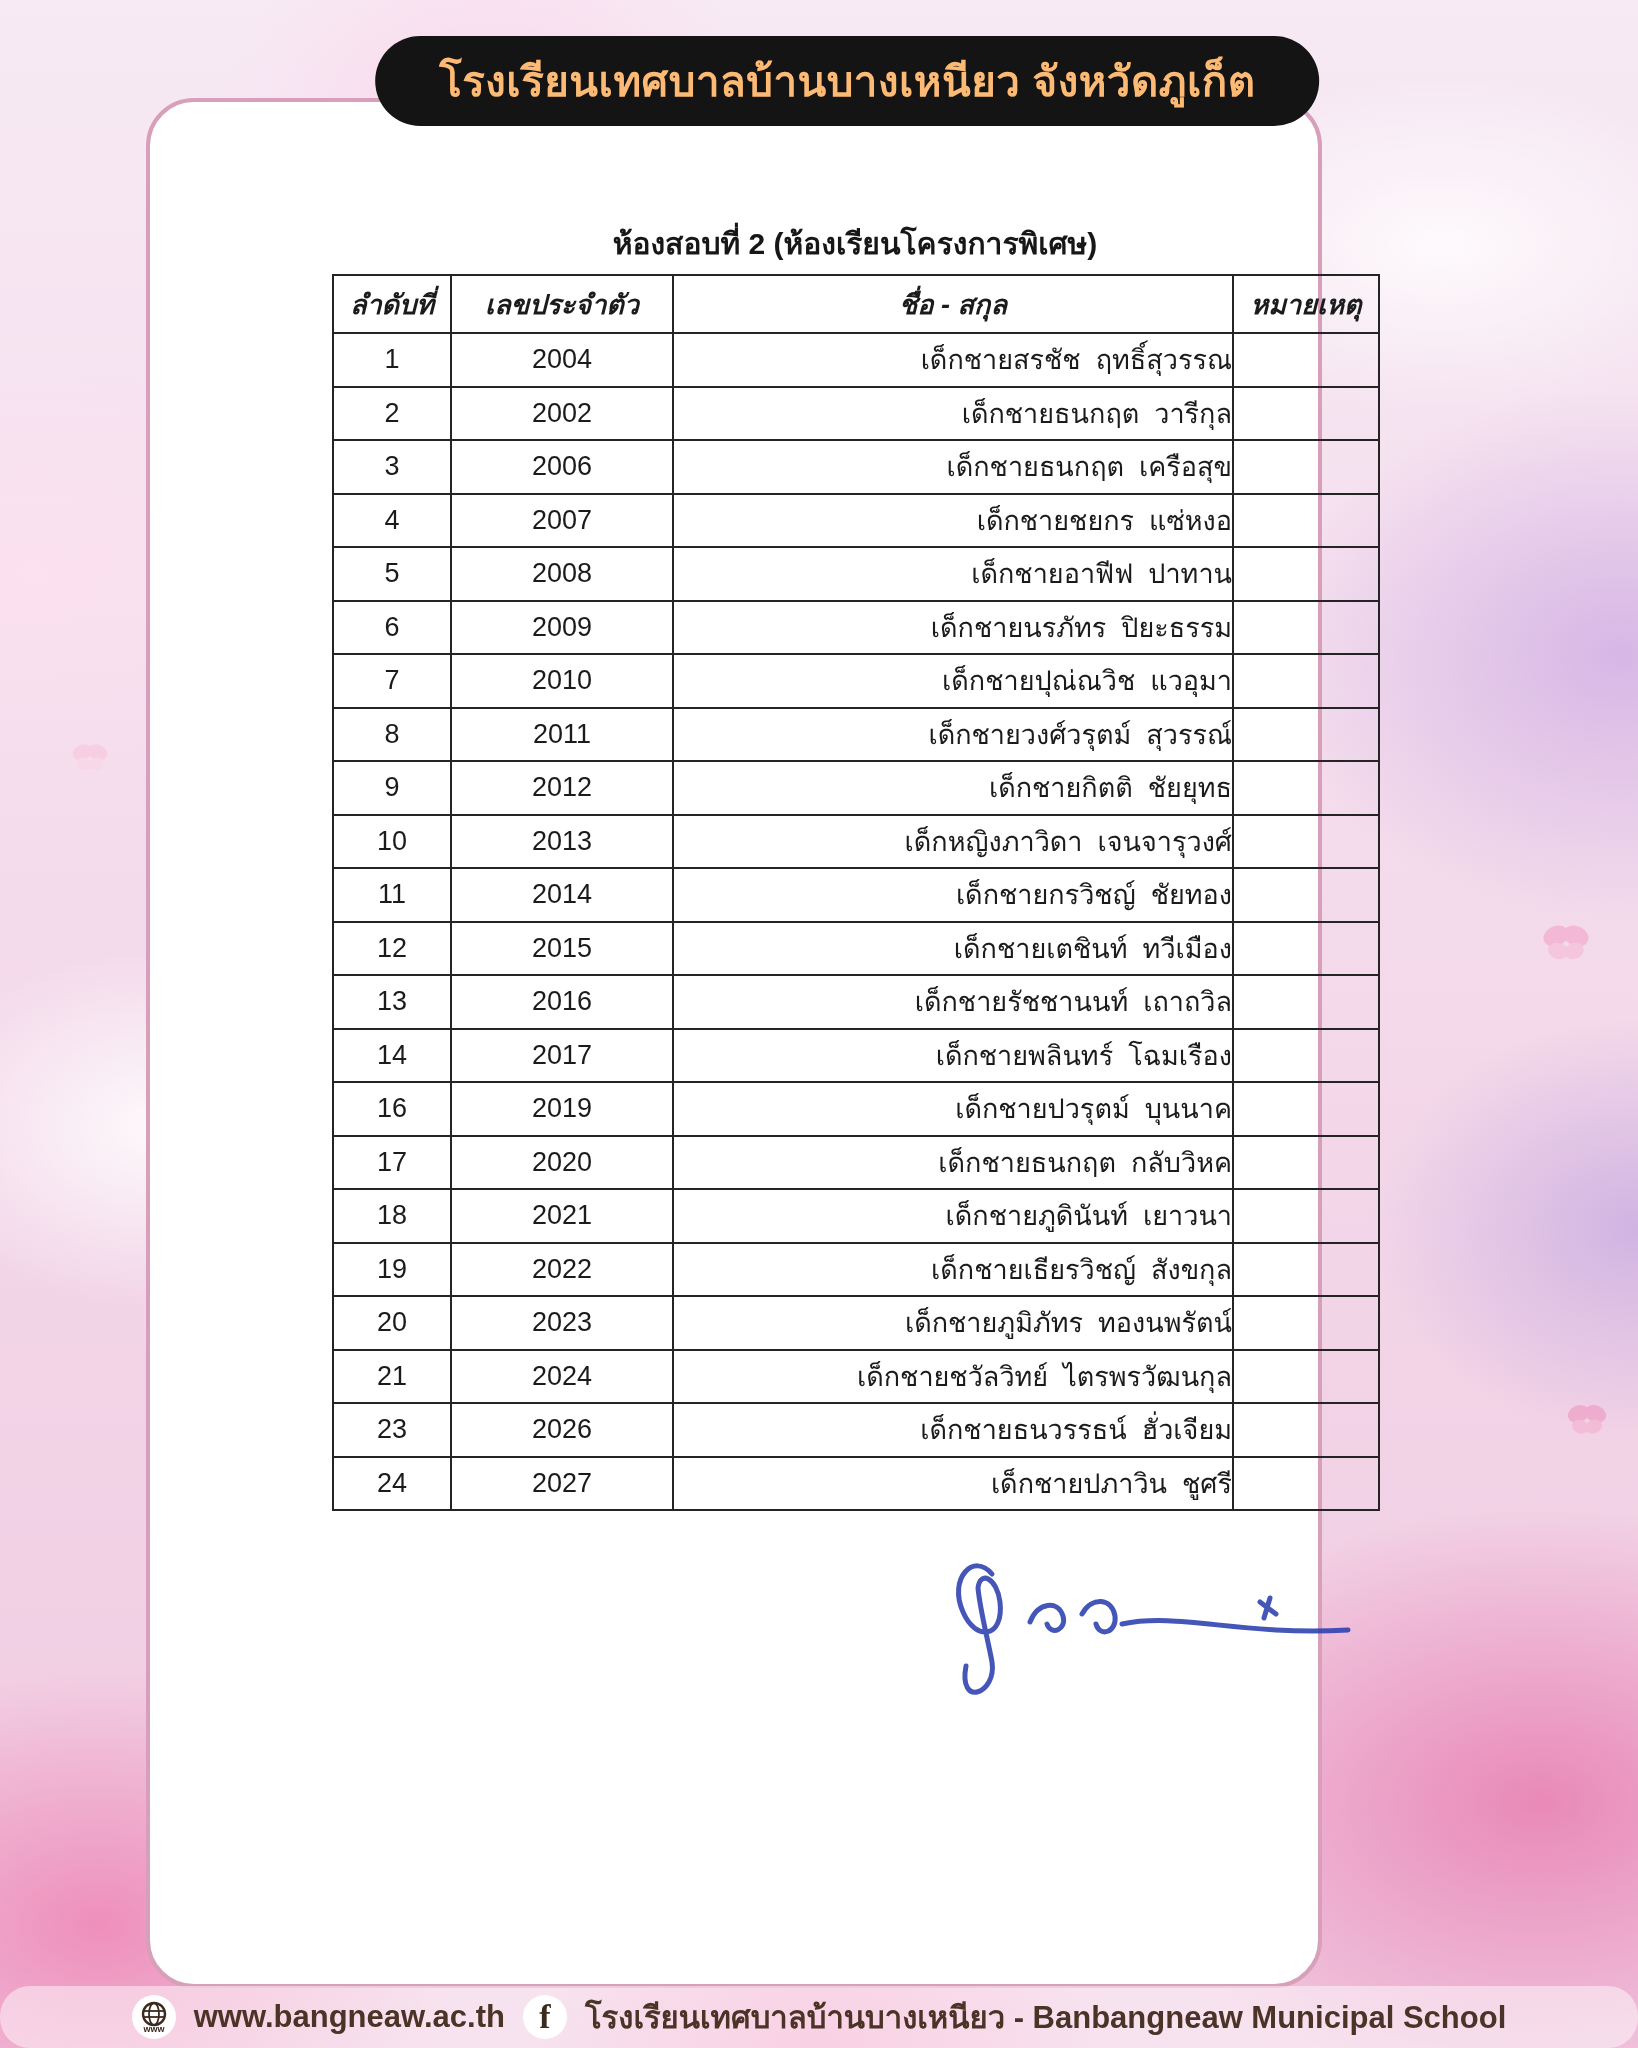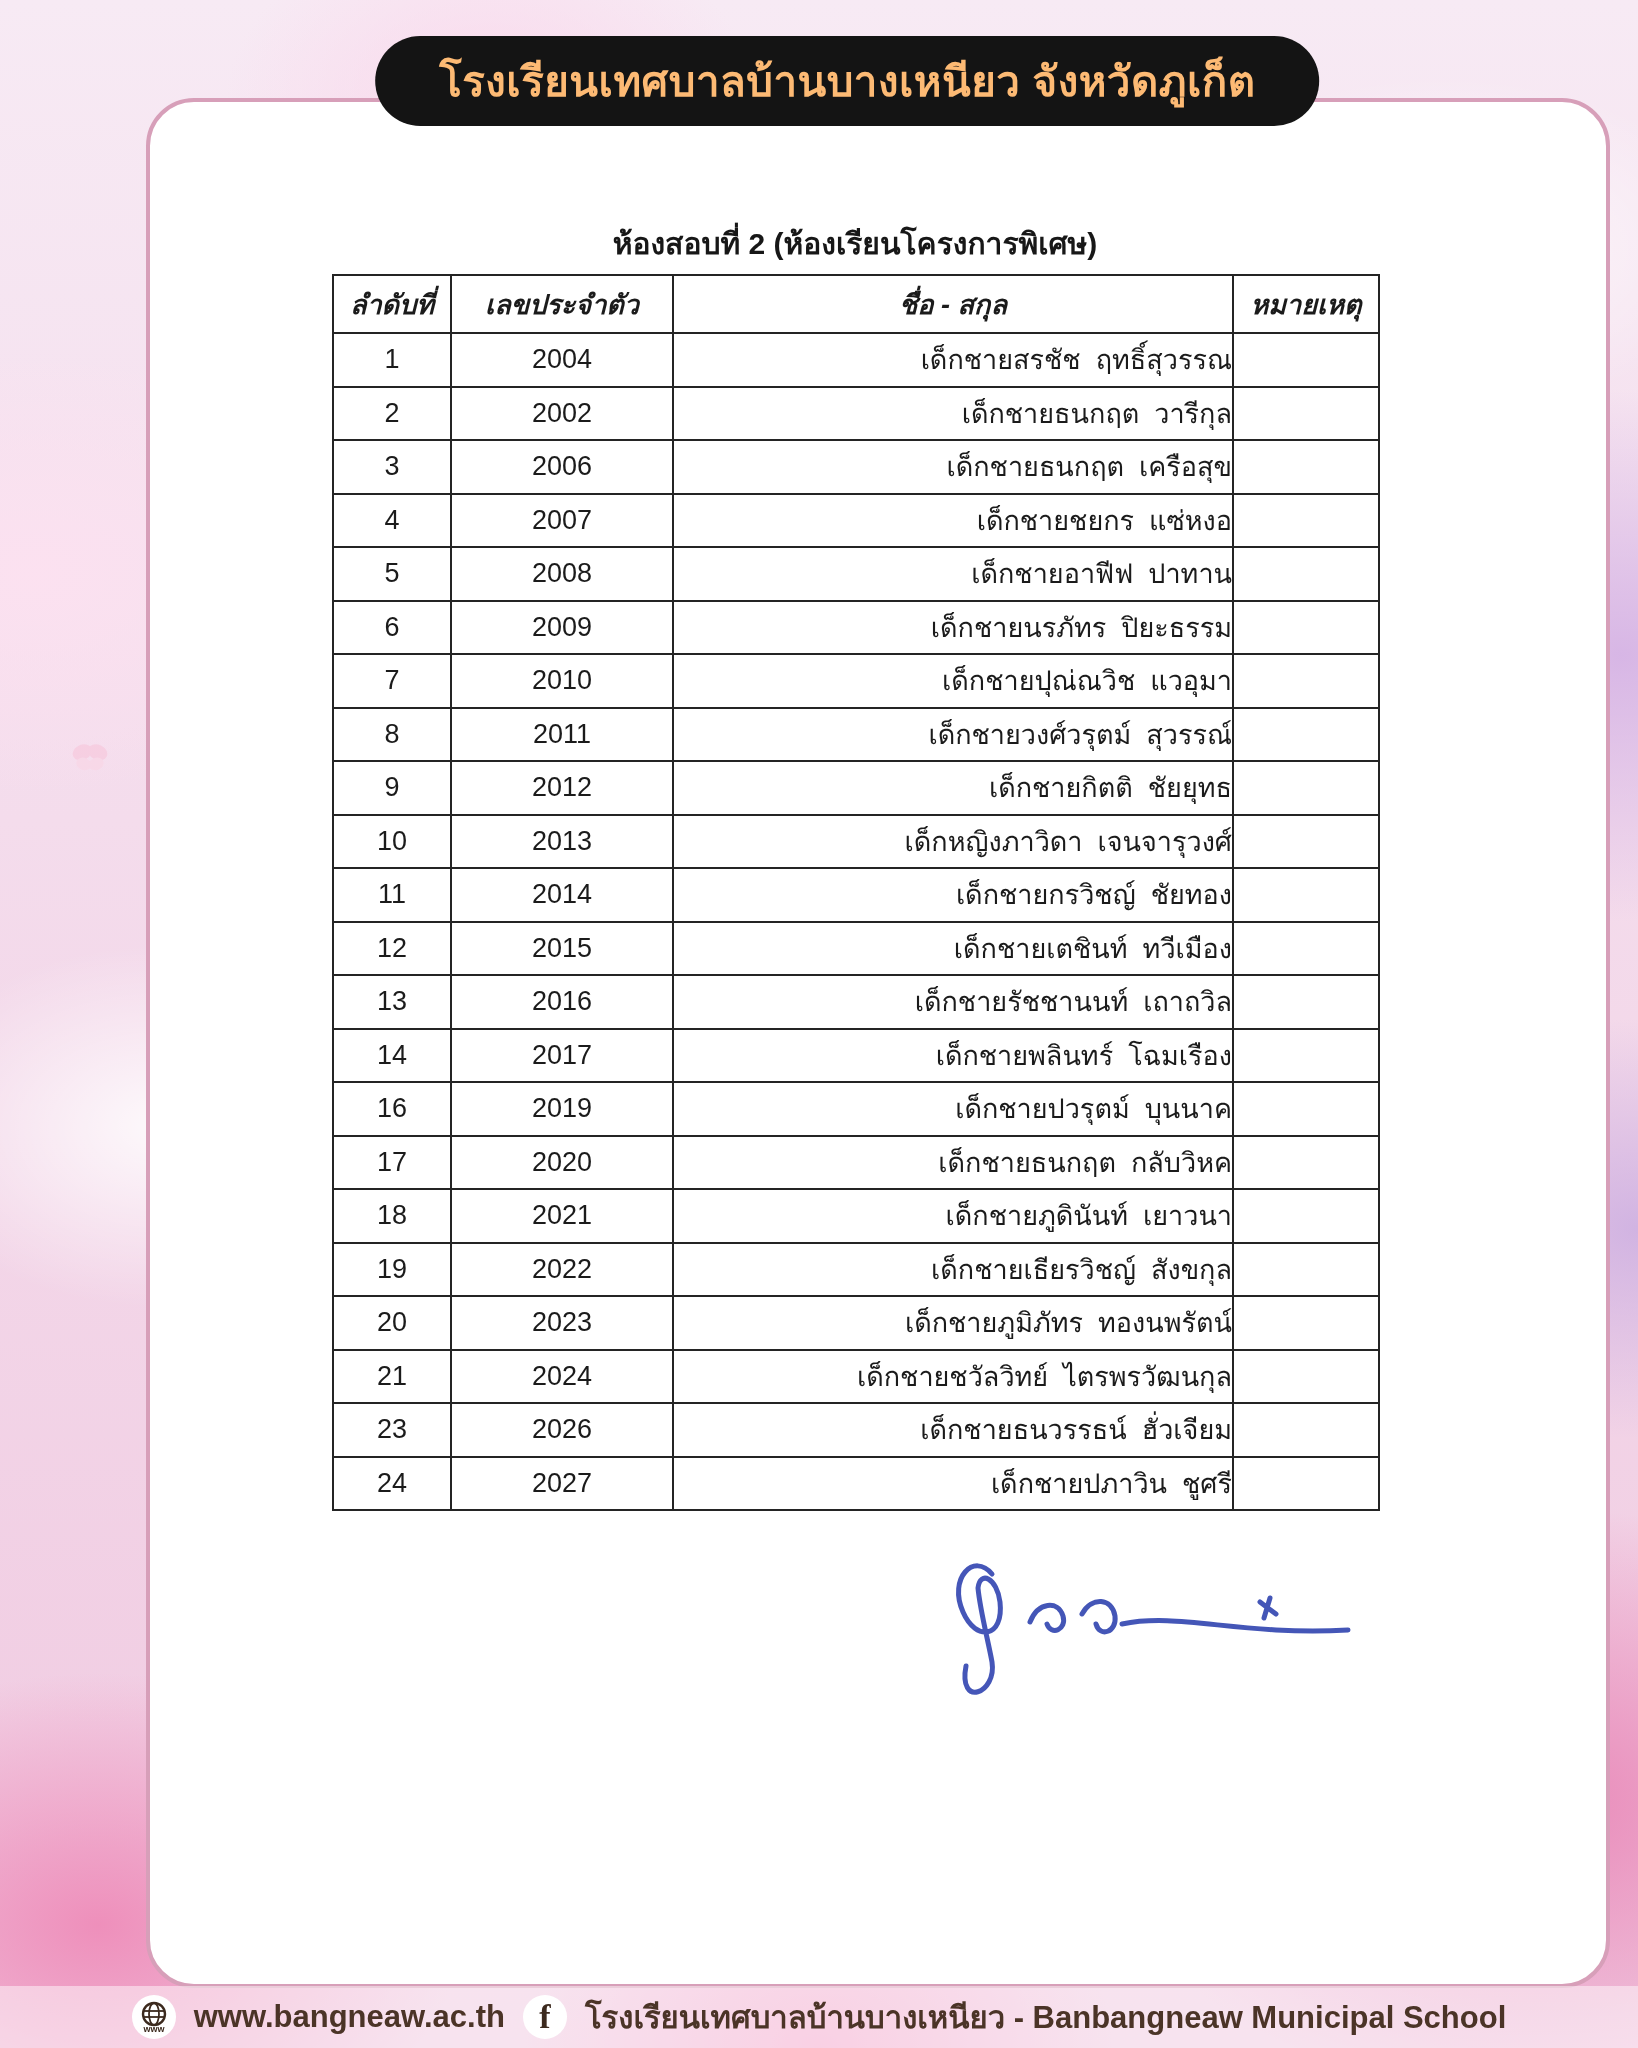--- a/index.html
+++ b/index.html
@@ -36,21 +36,21 @@
     font-size: 42px;
     font-weight: bold;
     white-space: nowrap;
     z-index: 3;
     letter-spacing: 0.5px;
   }
 
   .card {
     position: absolute;
     left: 146px; top: 98px;
-    width: 1464px; height: 1890px;
+    width: 1176px; height: 1890px;
     background: #ffffff;
     border: 4px solid #d79fb9;
     border-radius: 48px;
     z-index: 2;
   }
 
   .doc-title {
     position: absolute;
     top: 118px; left: 182px;
     width: 1046px;
@@ -105,20 +105,21 @@
     background: rgba(255,255,255,0.48);
     display: flex;
     align-items: center;
     justify-content: center;
     gap: 18px;
     z-index: 5;
     color: #4b3427;
     font-size: 31px;
     font-weight: bold;
     white-space: nowrap;
+    border-radius: 30px;
   }
   .icon-circle {
     width: 44px; height: 44px;
     background: #ffffff;
     border-radius: 50%;
     display: flex;
     align-items: center;
     justify-content: center;
     flex: 0 0 auto;
   }

